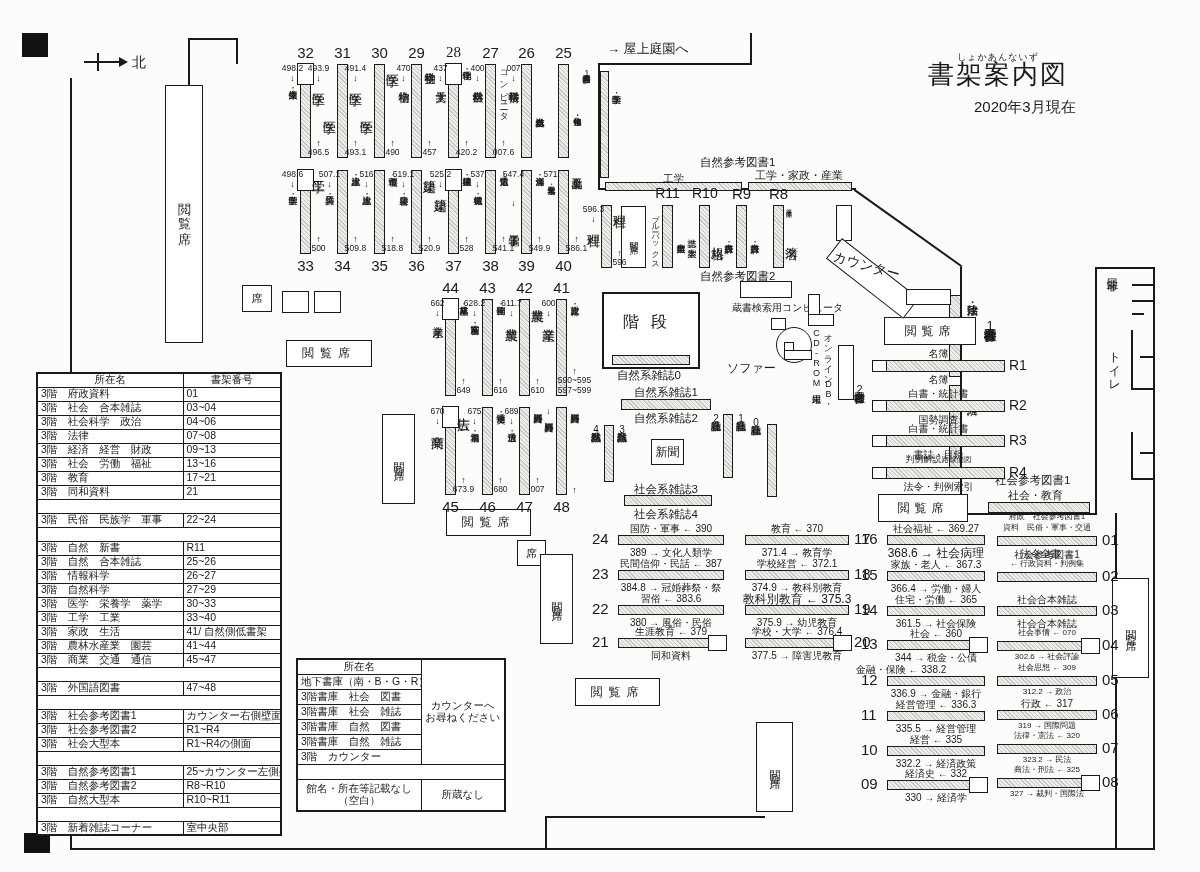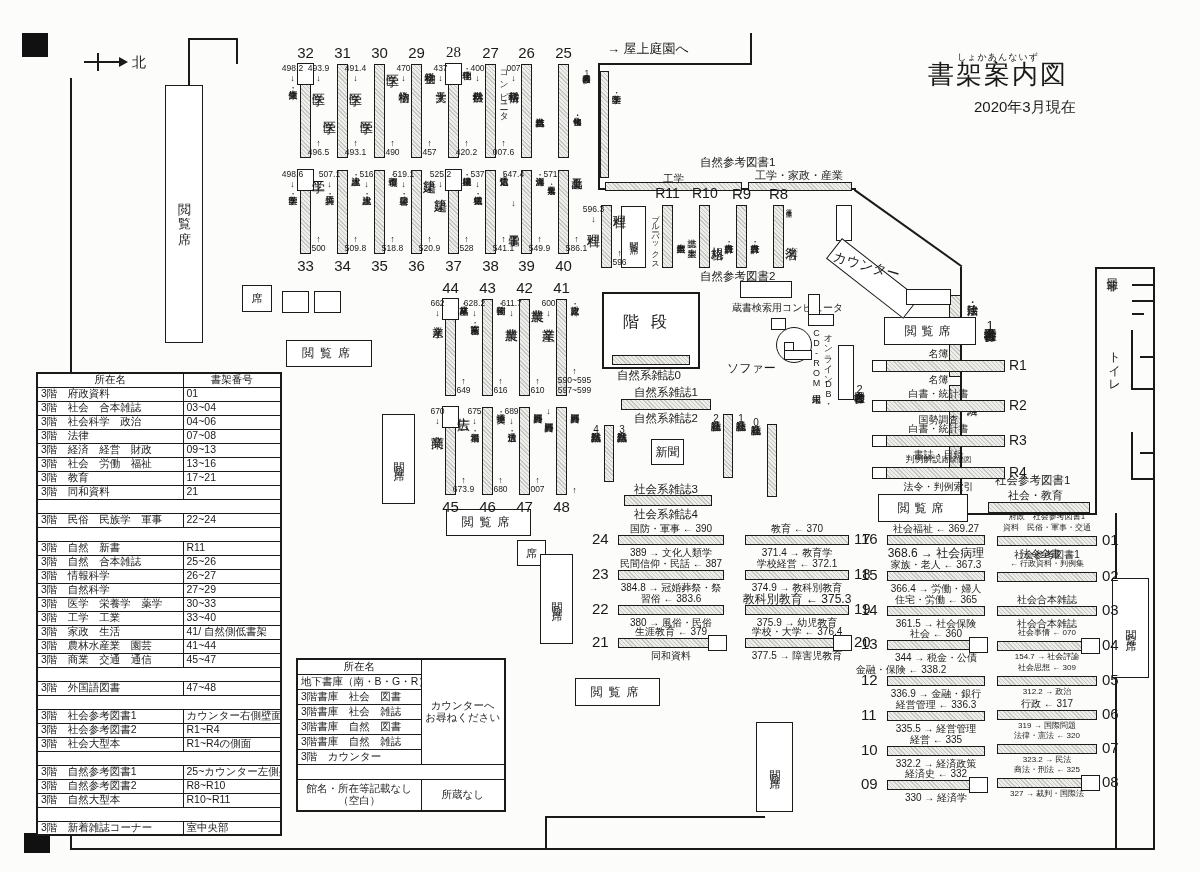--- a/index.html
+++ b/index.html
@@ -848,21 +848,21 @@
     <div class="bar-h" style="left: 997px; top: 572px; width: 100px; height: 10px;"></div>
     <div class="hline" style="left: 987px; top: 549px; width: 120px; font-size: 10px;">社会参考図書1</div>
     <div class="hline" style="left: 987px; top: 560px; width: 120px; font-size: 8px;">← 行政資料・判例集</div>
     <div class="hnum" style="left: 1102px; top: 568px;">02</div>
     <div class="bar-h" style="left: 997px; top: 606px; width: 100px; height: 10px;"></div>
     <div class="hline" style="left: 987px; top: 594px; width: 120px; font-size: 10px;">社会合本雑誌</div>
     <div class="hline" style="left: 987px; top: 618px; width: 120px; font-size: 10px;">社会合本雑誌</div>
     <div class="hnum" style="left: 1102px; top: 602px;">03</div>
     <div class="bar-h" style="left: 997px; top: 641px; width: 100px; height: 10px;"></div>
     <div class="hline" style="left: 987px; top: 629px; width: 120px; font-size: 8px;">社会事情 ← 070</div>
-    <div class="hline" style="left: 987px; top: 653px; width: 120px; font-size: 8px;">154.7 → 社会評論</div>
+    <div class="hline" style="left: 987px; top: 653px; width: 120px; font-size: 8px;">302.6 → 社会評論</div>
     <div class="hnum" style="left: 1102px; top: 637px;">04</div>
     <div class="endbox" style="left: 1081px; top: 638px; width: 19px; height: 16px;"></div>
     <div class="bar-h" style="left: 997px; top: 676px; width: 100px; height: 10px;"></div>
     <div class="hline" style="left: 987px; top: 664px; width: 120px; font-size: 8px;">社会思想 ← 309</div>
     <div class="hline" style="left: 987px; top: 688px; width: 120px; font-size: 8px;">312.2 → 政治</div>
     <div class="hnum" style="left: 1102px; top: 672px;">05</div>
     <div class="bar-h" style="left: 997px; top: 710px; width: 100px; height: 10px;"></div>
     <div class="hline" style="left: 987px; top: 698px; width: 120px; font-size: 10px;">行政 ← 317</div>
     <div class="hline" style="left: 987px; top: 722px; width: 120px; font-size: 8px;">319 → 国際問題</div>
     <div class="hnum" style="left: 1102px; top: 706px;">06</div>

